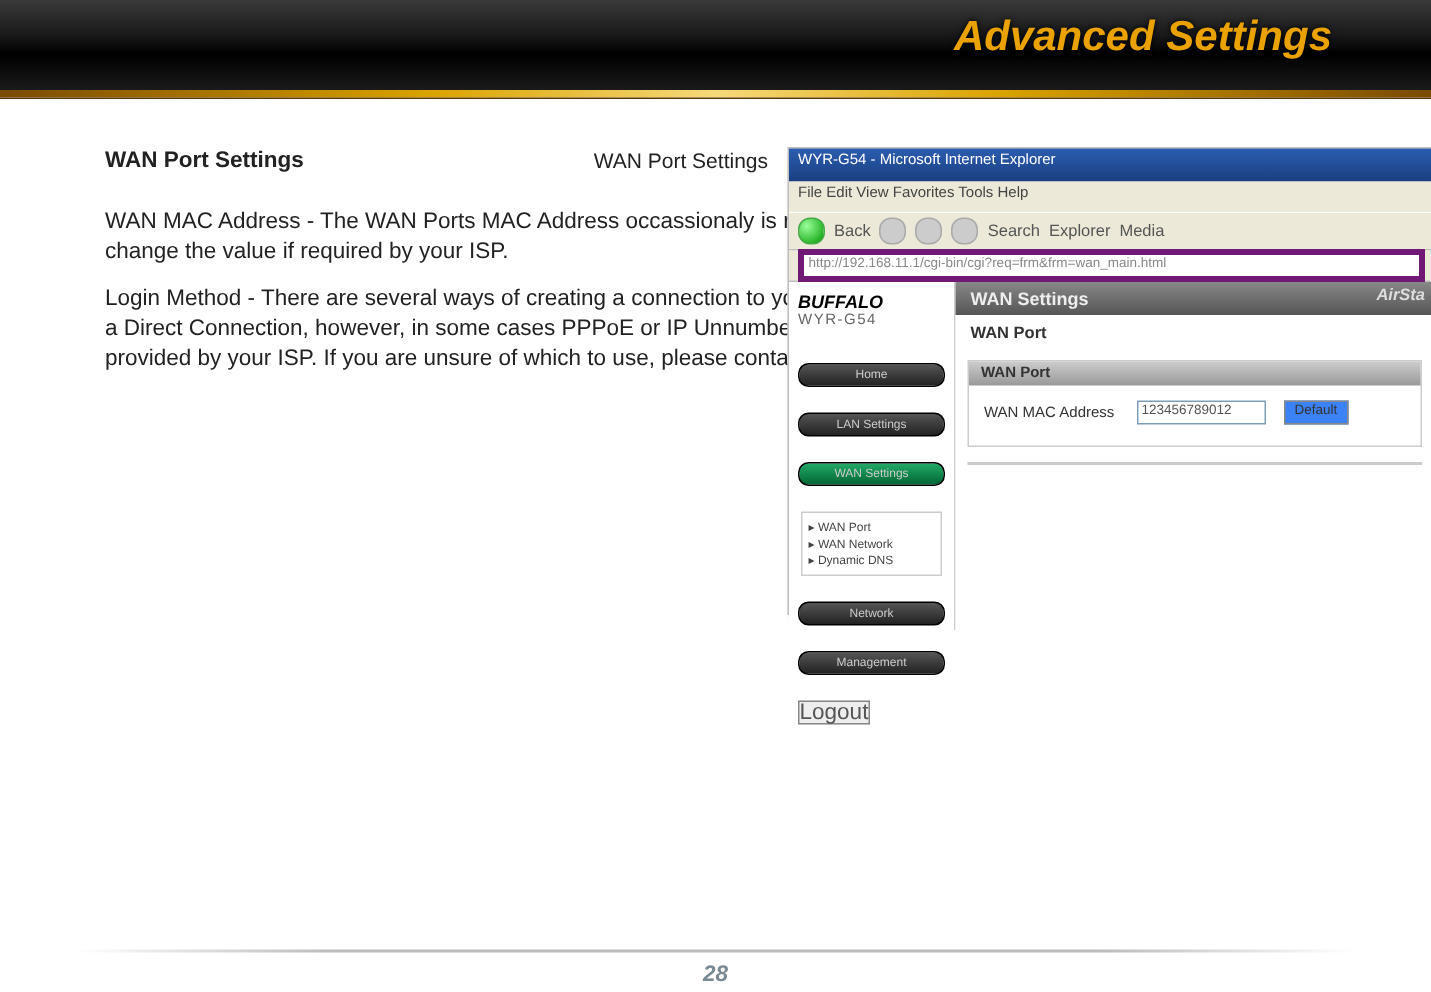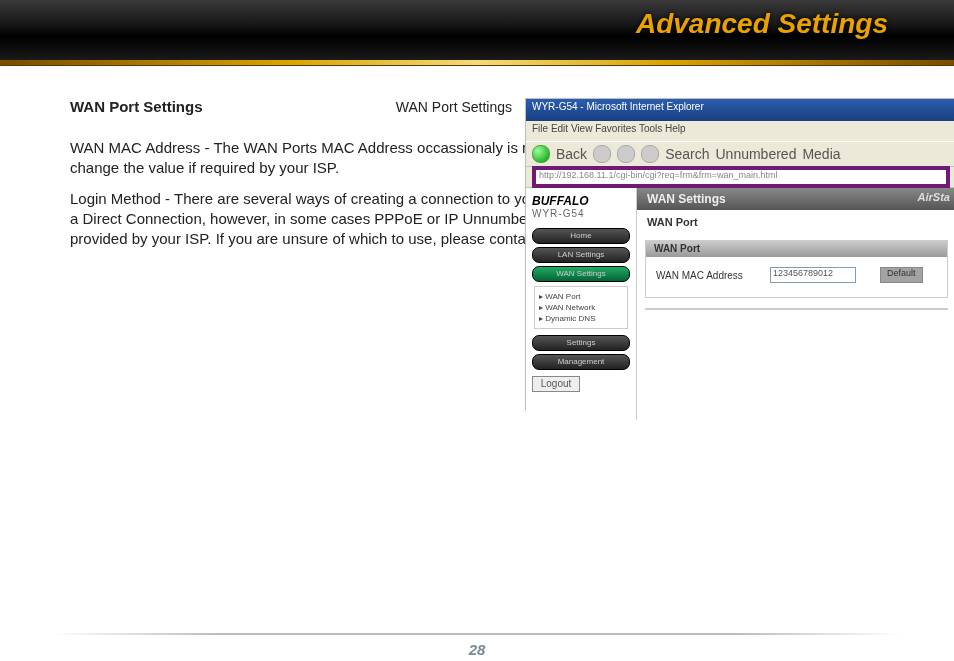--- a/index.html
+++ b/index.html
@@ -12,45 +12,45 @@
   .para{font:15px/1.35 Arial;margin-bottom:10px}
   .para b{font-weight:normal}
   .caption{position:absolute;left:292px;top:0;width:150px;font:14px/1.3 Arial;text-align:right}
   .shot{position:absolute;left:455px;top:0;width:430px;height:310px;border:1px solid #bfbfbf;background:#e9e9e9;box-shadow:3px 3px 6px rgba(0,0,0,.15);font:11px Arial}
   
   .titlebar{height:18px;background:linear-gradient(#2a5db0,#1a3f80);color:#fff;padding:2px 6px;font-size:10px;filter:blur(.3px)}
   .menubar{height:16px;background:#ece9d8;padding:2px 6px;font-size:10px;color:#444;filter:blur(.5px)}
   .toolbar{height:24px;background:#ece9d8;border-top:1px solid #fff;border-bottom:1px solid #c0c0c0;display:flex;align-items:center;gap:6px;padding:0 6px}
   .tool-btn{width:16px;height:16px;border-radius:8px;background:radial-gradient(circle at 30% 30%,#9f9,#090);border:1px solid #4a4}
   .tool-btn.stop{background:#ccc;border-color:#aaa}
-  .tool-txt{font-size:14px;color:#555;filter:blur(.3px)}
+  .tool-txt{font-size:11px;color:#555;filter:blur(.3px)}
   .addrbar{height:20px;background:#ece9d8;border-bottom:1px solid #c0c0c0;display:flex;align-items:center;padding:0 6px;gap:6px}
   .addr-field{flex:1;height:14px;background:#ffffff;border:4px solid #701a75;font-size:9px;color:#888;padding:0 3px;filter:blur(.4px)}
   .router{display:flex;height:calc(100% - 78px)}
   .sidebar{width:110px;background:#ffffff;border-right:1px solid #ccc}
   .logo{font:italic bold 12px Arial;color:#000;padding:6px 6px 0}
   .model{font:10px Arial;color:#666;padding:0 6px 6px;letter-spacing:1px}
-  .nav-btn{margin:3px 6px;height:14px;background:linear-gradient(#555,#222);border:1px solid #000;border-radius:7px;color:#ccc;font:8px/14px Arial;text-align:center;filter:blur(.4px)}
+  .nav-btn{margin:17px 6px;height:14px;background:linear-gradient(#555,#222);border:1px solid #000;border-radius:7px;color:#ccc;font:8px/14px Arial;text-align:center;filter:blur(.4px)}
   .nav-btn.sel{background:linear-gradient(#2a6,#063)}
   .sublist{margin:4px 8px 6px;padding:4px 4px;border:1px solid #ccc;background:#fff}
   .sublist div{font-size:8px;color:#444;padding:1px 0;filter:blur(.4px)}
   .sublist div::before{content:"▸ ";font-size:8px}
-  .logout{margin:6px;width:46px;height:14px;border:1px solid #888;background:#eee;font-size:10px;color:#555;text-align:center;line-height:14px;filter:blur(.3px)}
+  .logout{margin:6px;width:46px;height:14px;border:1px solid #888;background:#eee;font-size:15px;color:#555;text-align:center;line-height:14px;filter:blur(.3px)}
   .main{flex:1;background:#fff;position:relative}
   .tabbar{height:22px;background:linear-gradient(#888,#555);display:flex;align-items:center;padding-left:10px}
   .tab{color:#eee;font:bold 12px Arial;filter:blur(.3px)}
   .airsta{position:absolute;right:6px;top:3px;font:italic bold 11px Arial;color:#ddd}
   .subtab{padding:6px 10px}
   .subtab-lbl{font:bold 11px Arial;color:#333;filter:blur(.3px)}
   .panel{margin:6px 8px 10px;border:1px solid #ccc}
   .panel-title{background:linear-gradient(#ccc,#999);height:16px;color:#333;font:bold 10px/16px Arial;padding:0 8px;filter:blur(.3px)}
-  .panel-body{padding:10px 10px 14px;display:flex;align-items:center;gap:24px}
+  .panel-body{padding:10px 10px 14px;display:flex;align-items:center;gap:12px}
   .fld-label{font-size:10px;color:#333;filter:blur(.5px);width:90px}
   .fld-input{width:80px;height:14px;border:1px solid #7e9db9;background:#fff;font-size:9px;color:#555;padding:0 2px;filter:blur(.4px)}
-  .fld-btn{height:14px;border:1px solid #888;background:#a3a3a3;font-size:9px;color:#333;padding:0 6px;filter:blur(.4px)}
+  .fld-btn{height:14px;border:1px solid #888;background:#3b82f6;font-size:9px;color:#333;padding:0 6px;filter:blur(.4px)}
   .fld-select{width:100px;height:14px;border:1px solid #7e9db9;background:#fff;font-size:9px;color:#448;padding:0 2px;filter:blur(.4px);display:flex;align-items:center;justify-content:space-between}
   .fld-select::after{content:"▾";color:#246;font-size:9px}
   .footer{position:absolute;left:0;right:0;bottom:3px;text-align:center}
   .footer-line{height:2px;margin:0 50px 6px;background:linear-gradient(to right,transparent,#bbb 20%,#bbb 80%,transparent)}
   .page-num{font:italic bold 15px Arial;color:#7a8a94}
 </style>
 </head>
 <body>
 
 <div class="page">
@@ -73,39 +73,39 @@
     <div class="shot">
       <div class="titlebar">WYR-G54 - Microsoft Internet Explorer</div>
       <div class="menubar">File  Edit  View  Favorites  Tools  Help</div>
       <div class="toolbar">
         <span class="tool-btn"></span>
         <span class="tool-txt">Back</span>
         <span class="tool-btn stop"></span>
         <span class="tool-btn stop"></span>
         <span class="tool-btn stop"></span>
         <span class="tool-txt">Search</span>
-        <span class="tool-txt">Unnumbered</span>
+        <span class="tool-txt">Explorer</span>
         <span class="tool-txt">Media</span>
       </div>
       <div class="addrbar">
         <div class="addr-field">http://192.168.11.1/cgi-bin/cgi?req=frm&amp;frm=wan_main.html</div>
       </div>
       <div class="router">
         <div class="sidebar">
           <div class="logo">BUFFALO</div>
           <div class="model">WYR-G54</div>
           <div class="nav-btn">Home</div>
           <div class="nav-btn">LAN Settings</div>
           <div class="nav-btn sel">WAN Settings</div>
           <div class="sublist">
             <div>WAN Port</div>
             <div>WAN Network</div>
             <div>Dynamic DNS</div>
           </div>
-          <div class="nav-btn">Settings</div>
+          <div class="nav-btn">Network</div>
           <div class="nav-btn">Management</div>
           <div class="logout">Logout</div>
         </div>
         <div class="main">
           <div class="tabbar">
             <span class="tab">WAN Settings</span>
             <span class="airsta">AirSta</span>
           </div>
           <div class="subtab">
             <span class="subtab-lbl">WAN Port</span>

